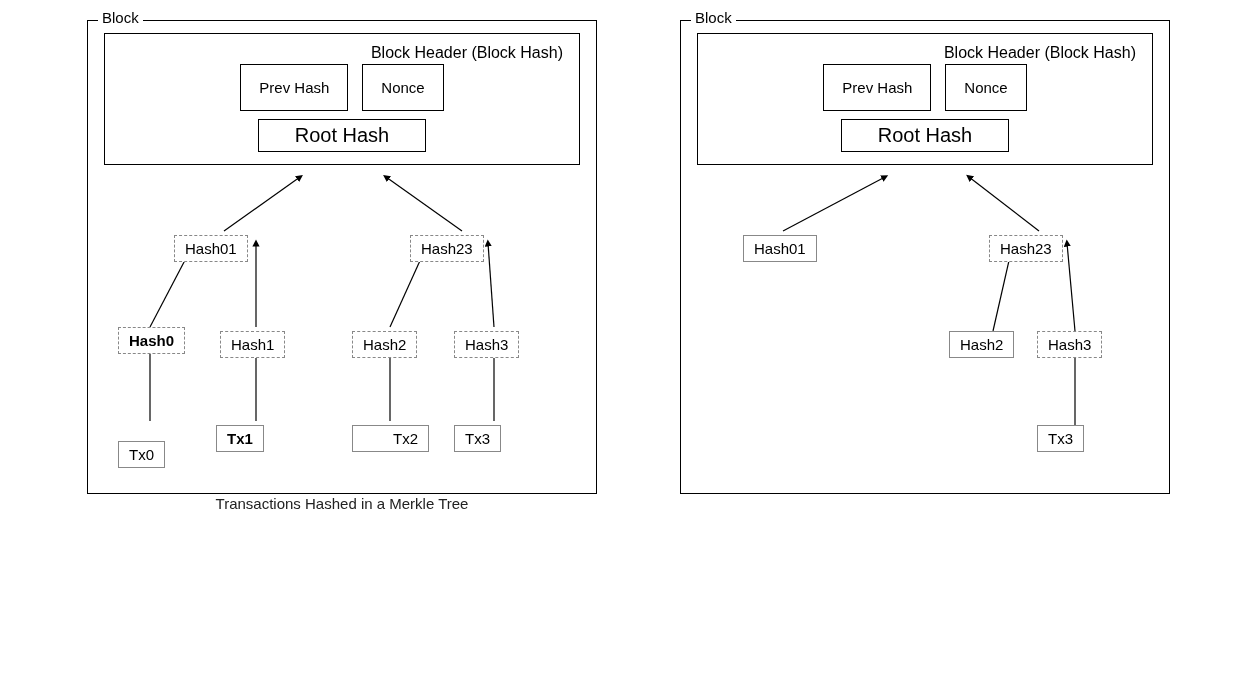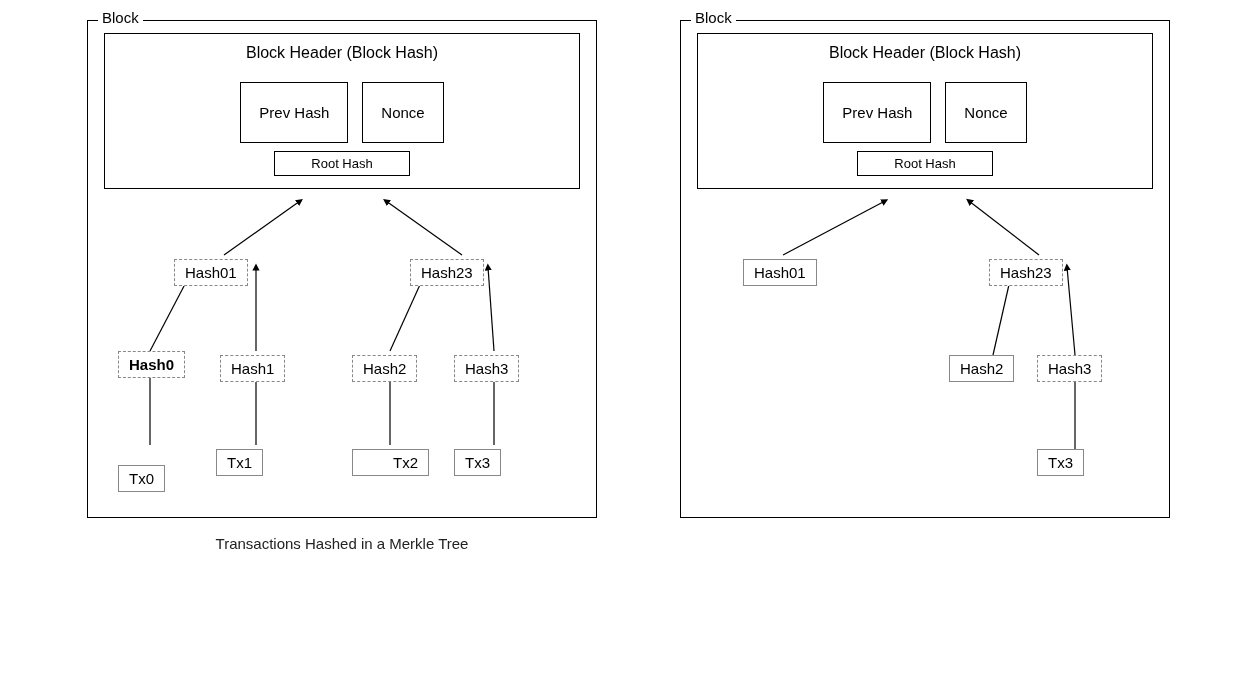--- a/index.html
+++ b/index.html
@@ -43,55 +43,55 @@
       font-weight: normal;
     }
     .block-header-box {
       border: 1.5px solid #000;
       padding: 10px 16px 12px 16px;
       position: relative;
       margin-bottom: 8px;
       background: #fff;
     }
     .block-header-title {
-      text-align: center;
+      text-align: right;
       font-size: 16px;
-      margin-bottom: 20px;
+      margin-bottom: 2px;
     }
     .header-row {
       display: flex;
       flex-direction: row;
       gap: 14px;
       justify-content: center;
       margin-bottom: 8px;
     }
     .header-cell {
       border: 1.5px solid #000;
-      padding: 21px 18px;
+      padding: 14px 18px;
       font-size: 15px;
       background: #fff;
     }
     .root-hash-box {
       border: 1.5px solid #000;
       padding: 4px 36px;
-      font-size: 13px;
+      font-size: 20px;
       background: #fff;
       display: inline-block;
       margin: 0 auto;
       display: flex;
       justify-content: center;
     }
     
     svg.arrows {
       position: absolute;
       top: 0; left: 0;
       pointer-events: none;
     }
     .caption {
-      margin-top: 17px;
+      margin-top: 1px;
       font-size: 15px;
       text-align: center;
       color: #222;
     }
     
     .node-box {
       border: 1.5px solid #888;
       border-style: dashed;
       padding: 4px 10px;
       font-size: 15px;
@@ -171,21 +171,21 @@
 
         <div class="abs-node node-box" style="left:70px;top:62px;">Hash01</div>
         <div class="abs-node node-box" style="left:306px;top:62px;">Hash23</div>
 
         <div class="abs-node node-box" style="left:14px;top:154px;font-weight:bold;">Hash0</div>
         <div class="abs-node node-box" style="left:116px;top:158px;">Hash1</div>
         <div class="abs-node node-box" style="left:248px;top:158px;">Hash2</div>
         <div class="abs-node node-box" style="left:350px;top:158px;">Hash3</div>
 
         <div class="abs-node node-box solid" style="left:14px;top:268px;">Tx0</div>
-        <div class="abs-node node-box solid" style="left:112px;top:252px;">Tx1</div>
+        <div class="abs-node node-box solid" style="left:112px;top:252px;font-weight:bold;">Tx1</div>
         <div class="abs-node node-box solid" style="left:248px;top:252px;padding-left:40px;">Tx2</div>
         <div class="abs-node node-box solid" style="left:350px;top:252px;">Tx3</div>
       </div>
     </div>
     <div class="caption">Transactions Hashed in a Merkle Tree</div>
   </div>
 
   <div class="diagram-container">
     <div class="block-outer" style="width:490px;">
       <span class="block-label">Block</span>

